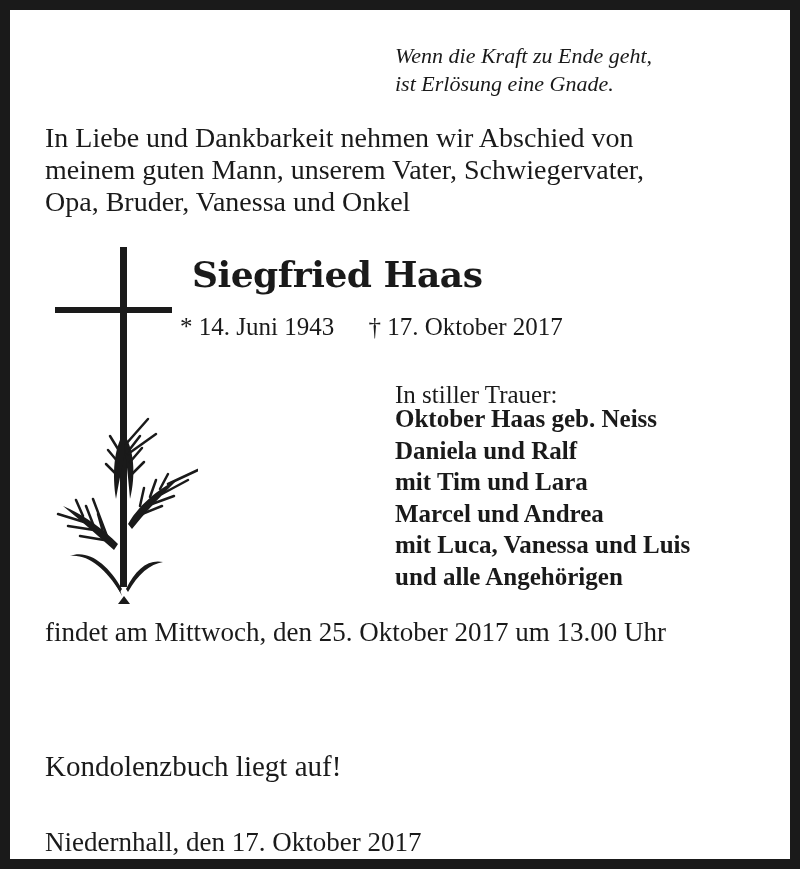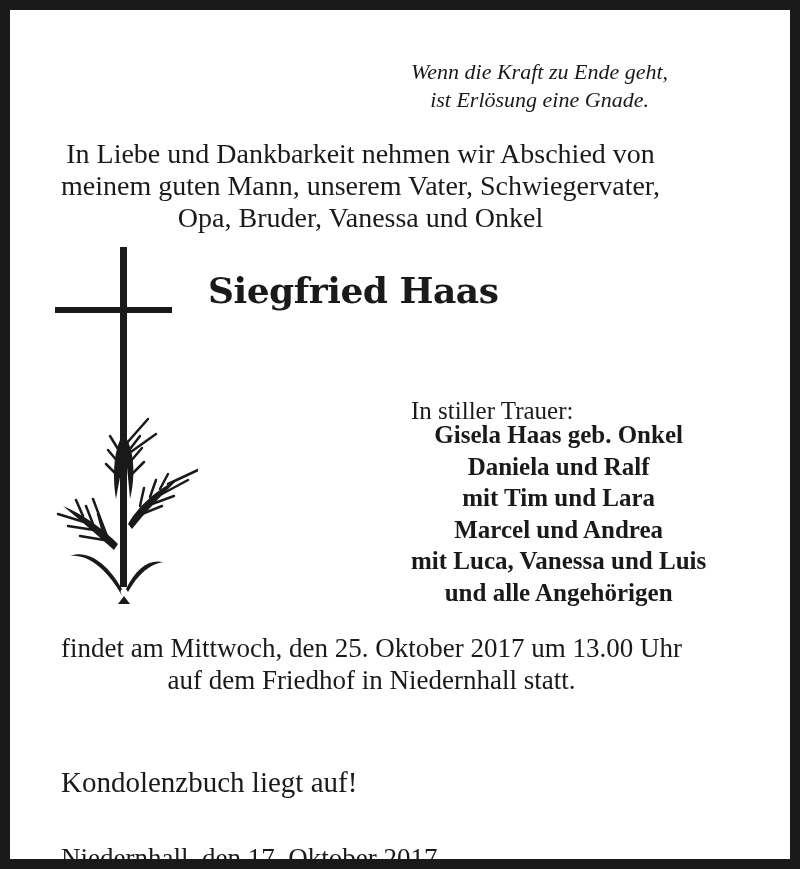--- a/index.html
+++ b/index.html
@@ -6,21 +6,21 @@
     body {
       width: 800px; height: 869px; position: relative; overflow: hidden;
       background: #1a1a1a;
       font-family: "DejaVu Serif", "Liberation Serif", serif;
       color: #1a1a1a;
     }
     .card {
       position: absolute; left: 10px; top: 10px; width: 780px; height: 849px;
       background: #ffffff;
     }
-    .abs { position: absolute; white-space: nowrap; margin: 16px; text-align: center; }
+    .abs { position: absolute; white-space: nowrap; margin: 0; }
     .motto {
       left: 385px; top: 32px;
       font-family: "Liberation Serif", serif; font-style: italic;
       font-size: 22px; line-height: 28px;
     }
     .motto div { white-space: nowrap; }
     .intro {
       left: 35px; top: 112px;
       font-family: "Liberation Serif", serif;
       font-size: 28px; line-height: 32px;
@@ -125,33 +125,36 @@
 
       <path d="M74 345 C60 320 40 305 22 312 C40 310 58 325 72 348 Z" stroke="none"></path>
       <path d="M78 345 C88 325 100 315 115 318 C102 320 90 330 80 348 Z" stroke="none"></path>
       <path d="M70 340 L62 330 L74 352 Z" stroke="none"></path>
       <path d="M76 352 L70 360 L82 360 Z" stroke="none"></path>
     </g>
   </svg>
 
   <div class="abs name">Siegfried Haas</div>
 
+  <div class="abs dates">
+    <span>* 14. Juni 1943</span>
+    <span class="death">† 17. Oktober 2017</span>
+  </div>
 
   <div class="abs mourn-label">In stiller Trauer:</div>
 
   <div class="abs mourners">
-    <div>Gisela Haas geb. Onkel</div>
+    <div>Oktober Haas geb. Neiss</div>
     <div>Daniela und Ralf</div>
     <div>mit Tim und Lara</div>
     <div>Marcel und Andrea</div>
     <div>mit Luca, Vanessa und Luis</div>
     <div>und alle Angehörigen</div>
   </div>
 
   <div class="abs service">
     <div>findet am Mittwoch, den 25. Oktober 2017 um 13.00 Uhr</div>
-    <div>auf dem Friedhof in Niedernhall statt.</div>
   </div>
 
   <div class="abs condolence">Kondolenzbuch liegt auf!</div>
 
   <div class="abs placedate">Niedernhall, den 17. Oktober 2017</div>
 </div>
 
 </body></html>

